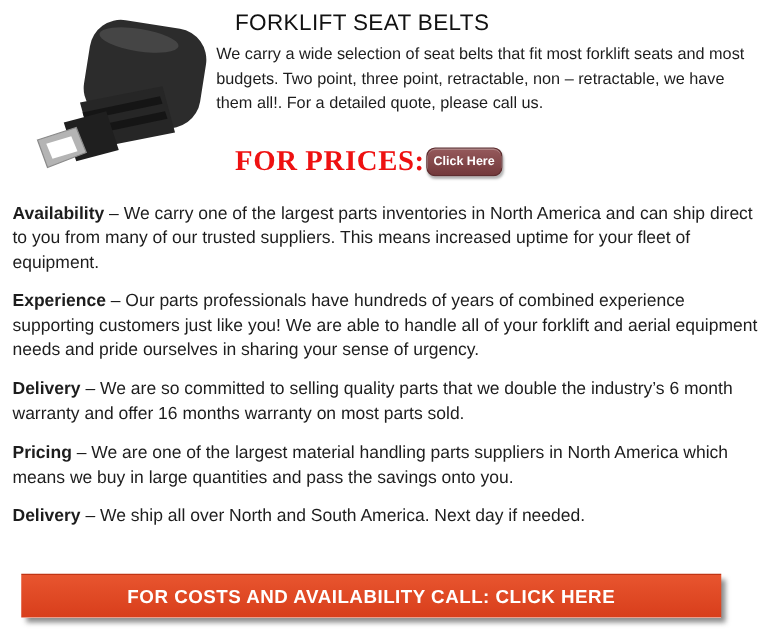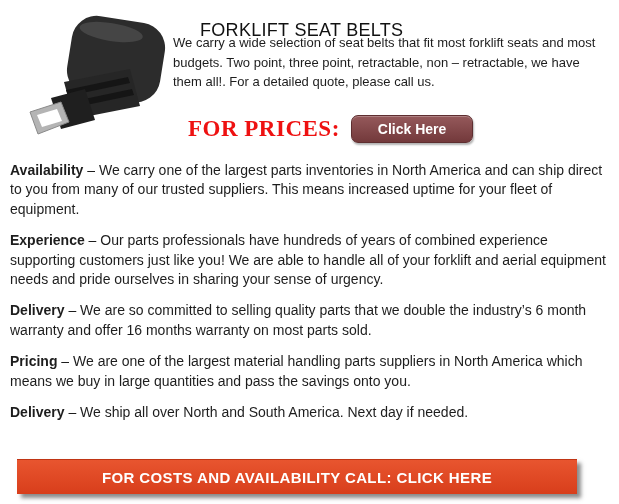--- a/index.html
+++ b/index.html
@@ -2,40 +2,40 @@
 <html><head>
 <meta charset="utf-8">
 <style>
   html,body { margin:0; padding:0; background:#ffffff; }
   .page {
     position:relative; width:619px; height:504px; background:#ffffff;
     font-family:"Liberation Sans", sans-serif; color:#1d1d1d; overflow:hidden;
   }
   .belt-image { position:absolute; left:26px; top:14px; width:145px; height:126px; }
   .page-title {
-    position:absolute; left:188px; top:8px; margin:12px;
+    position:absolute; left:188px; top:8px; margin:0;
     font-size:18px; font-weight:400; letter-spacing:0.3px; color:#111;
   }
   .intro {
     position:absolute; left:173px; top:33px; width:424px; margin:0;
     font-size:13px; line-height:19.5px;
   }
   .prices-row {
     position:absolute; left:188px; top:111px; height:36px;
-    display:flex; align-items:center; gap:11px;
+    display:flex; align-items:center; gap:1px;
   }
   .prices-label {
     font-family:"Liberation Serif", serif; font-weight:bold;
     font-size:23px; color:#ee1111; letter-spacing:0.5px; white-space:nowrap;
   }
   .click-btn {
     background:linear-gradient(#95595b, #73393b);
-    color:#ffffff; font-weight:bold; font-size:14px;
+    color:#ffffff; font-weight:bold; font-size:10px;
     font-family:"Liberation Sans", sans-serif;
-    border:1px solid #5e2e30; border-radius:7px; padding:5px 26px;
+    border:1px solid #5e2e30; border-radius:7px; padding:5px 5px;
     box-shadow: inset 0 1px 0 rgba(255,255,255,.25), 1px 2px 2px rgba(0,0,0,.3);
     cursor:pointer;
     text-align:center;
   }
   .sections {
     position:absolute; left:10px; top:161px; width:600px;
     font-size:14px; line-height:19.4px;
   }
   .sections p { margin:0 0 12px 0; }
   .sec-label { font-weight:bold; }

